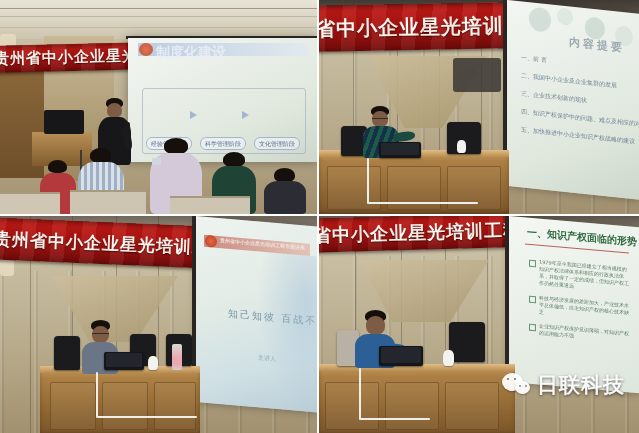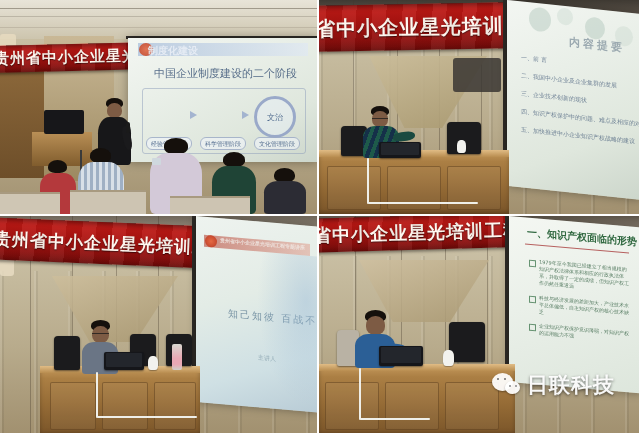--- a/index.html
+++ b/index.html
@@ -100,28 +100,24 @@
         <div class="bfold"></div>
         <span class="btxt" style="font-size:15px;margin-left:2px;">贵州省中小企业星光培训</span>
       </div>
 
       <div class="scrframe" style="left:126px;top:36px;width:192px;height:3px;"></div>
       <div class="screen" style="left:128px;top:38px;width:190px;height:124px;">
         <div class="slide">
           <div class="sl-bar" style="left:10px;top:5px;width:170px;height:13px;"></div>
           <div style="position:absolute;left:11px;top:5px;width:14px;height:13px;border-radius:50%;
                       background:radial-gradient(circle,#e8653c,#c03a1c);opacity:.85;"></div>
-          <span class="sl-title" style="left:20px;top:6px;font-size:10px;color:#e9eef6;opacity:.9;">制度化建设</span>
-          <span class="sl-sub" style="left:26px;top:28px;font-size:11px;">中国企业制度建设的二个阶段</span>
+          <span class="sl-title" style="left:28px;top:6px;font-size:14px;color:#e9eef6;opacity:.9;">制度化建设</span>
           <div style="position:absolute;left:14px;top:50px;width:162px;height:64px;border:1px solid rgba(140,155,185,.5);border-radius:3px;"></div>
           <div class="arrow" style="left:62px;top:73px;"></div>
           <div class="arrow" style="left:114px;top:73px;"></div>
-          <div class="ring" style="left:126px;top:58px;width:36px;height:36px;font-size:8px;">
-            <span>文治</span>
-          </div>
           <div class="tag" style="left:18px;top:99px;width:44px;height:11px;font-size:6px;line-height:11px;">经验管理阶段</div>
           <div class="tag" style="left:72px;top:99px;width:44px;height:11px;font-size:6px;line-height:11px;">科学管理阶段</div>
           <div class="tag" style="left:126px;top:99px;width:44px;height:11px;font-size:6px;line-height:11px;">文化管理阶段</div>
         </div>
       </div>
 
       <div style="position:absolute;left:32px;top:132px;width:60px;height:34px;background:linear-gradient(180deg,#b98f56,#805c2d);"></div>
       <div style="position:absolute;left:44px;top:110px;width:40px;height:24px;background:#17171a;border-radius:2px;"></div>
       <div class="stand" style="left:80px;top:150px;width:2px;height:40px;"></div>
 
@@ -338,21 +334,21 @@
       </div>
 
       <div class="laptop" style="left:60px;top:130px;width:44px;height:20px;">
         <div class="lapscr" style="left:2px;top:1px;width:40px;height:16px;"></div>
       </div>
       <div class="cup" style="left:124px;top:134px;width:11px;height:16px;"></div>
       <div class="cable" style="left:40px;top:152px;width:2px;height:52px;"></div>
       <div class="cable" style="left:41px;top:202px;width:70px;height:2px;"></div>
     </div>
 
-    <div id="watermark" style="right:26px;bottom:36px;justify-content:flex-end;">
+    <div id="watermark" style="right:16px;bottom:36px;justify-content:flex-end;">
       <div class="wx">
         <b class="big"></b>
           <b class="sml"></b>
         <i style="left:5px;top:5px;"></i>
           <i style="left:12px;top:5px;"></i>
         <i style="left:17px;top:12px;background:#8a8a8a;"></i>
           <i style="left:23px;top:12px;background:#8a8a8a;"></i>
       </div>
       <span class="wmtext">日联科技</span>
     </div>

